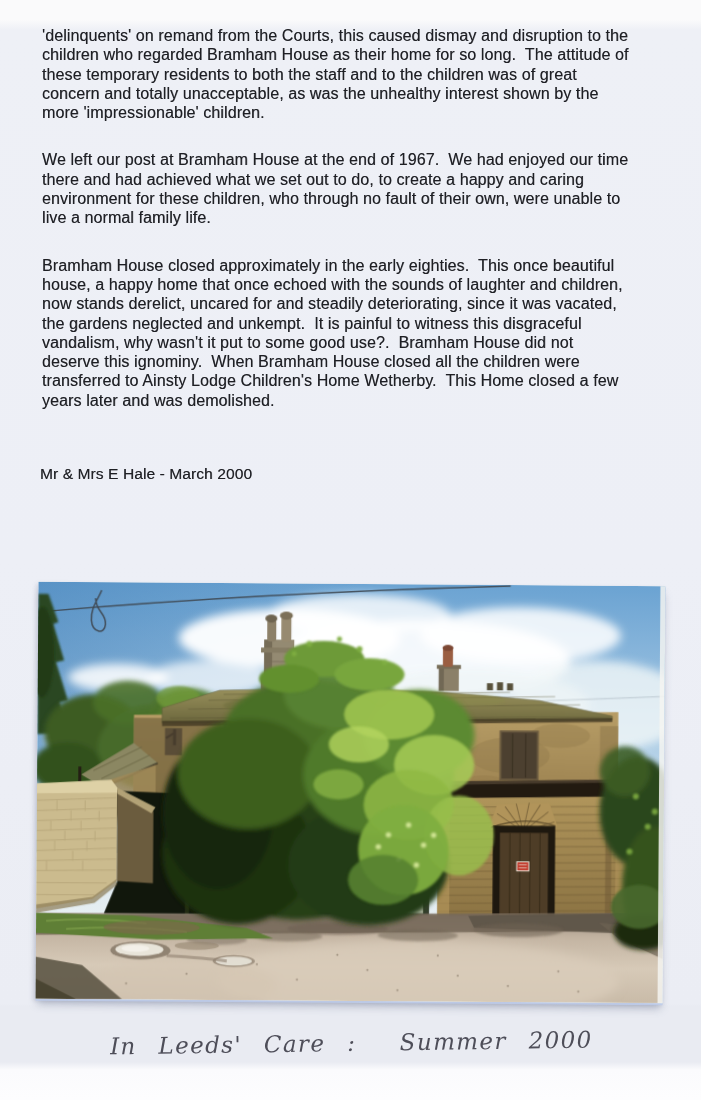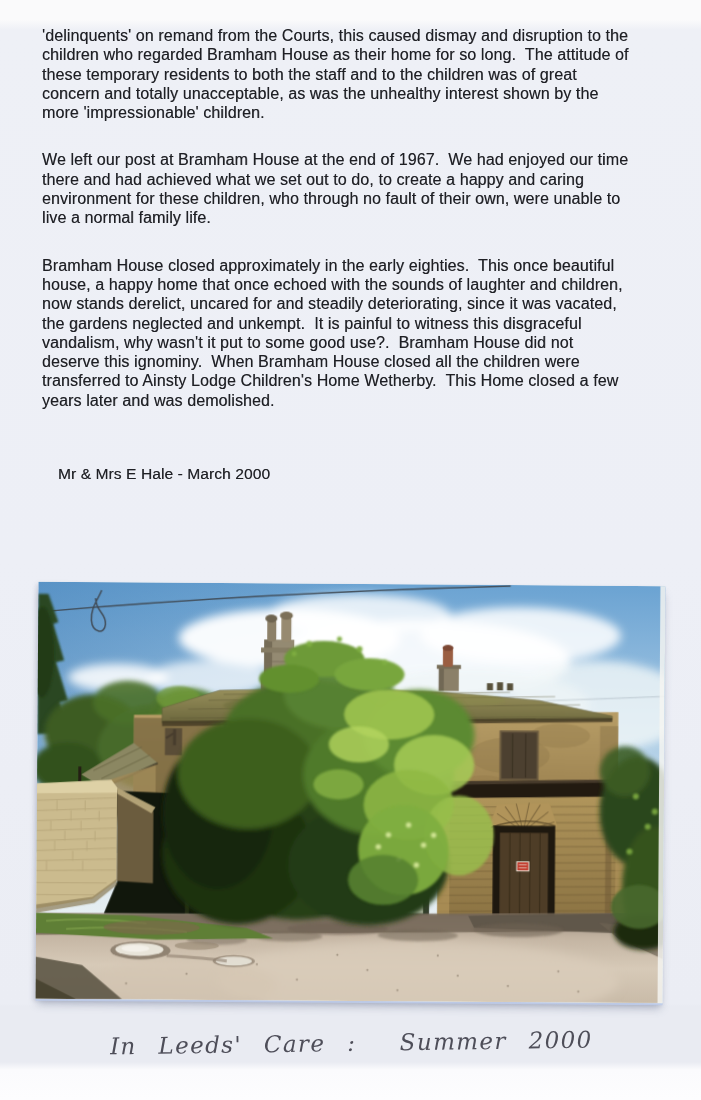--- a/index.html
+++ b/index.html
@@ -11,21 +11,21 @@
       #fbfbfd 1070px,#fdfdfe 1100px);
     font-family:"Liberation Sans",sans-serif;
   }
   .letter{
     position:absolute;left:42px;top:26px;width:650px;
     color:#1e1f24;font-size:16px;line-height:19.3px;letter-spacing:.1px;
     text-shadow:.3px 0 0 rgba(30,31,36,.55);
   }
   .letter p{margin:0 0 28px 0;white-space:pre;}
   .signature{
-    position:absolute;left:58px;top:464px;
+    position:absolute;left:40px;top:464px;
     color:#1e1f24;font-size:15.5px;line-height:19.3px;letter-spacing:.1px;
     text-shadow:.3px 0 0 rgba(30,31,36,.55);white-space:pre;
   }
   .photo{
     position:absolute;left:37px;top:584px;width:627px;height:417px;
     transform:rotate(.4deg);transform-origin:50% 50%;
     box-shadow:0 2px 0 0 rgba(190,205,235,.85),
                0 7px 9px -2px rgba(105,115,145,.45),
                -2px 2px 4px rgba(120,125,150,.22);
     background:#dfe8ee;

